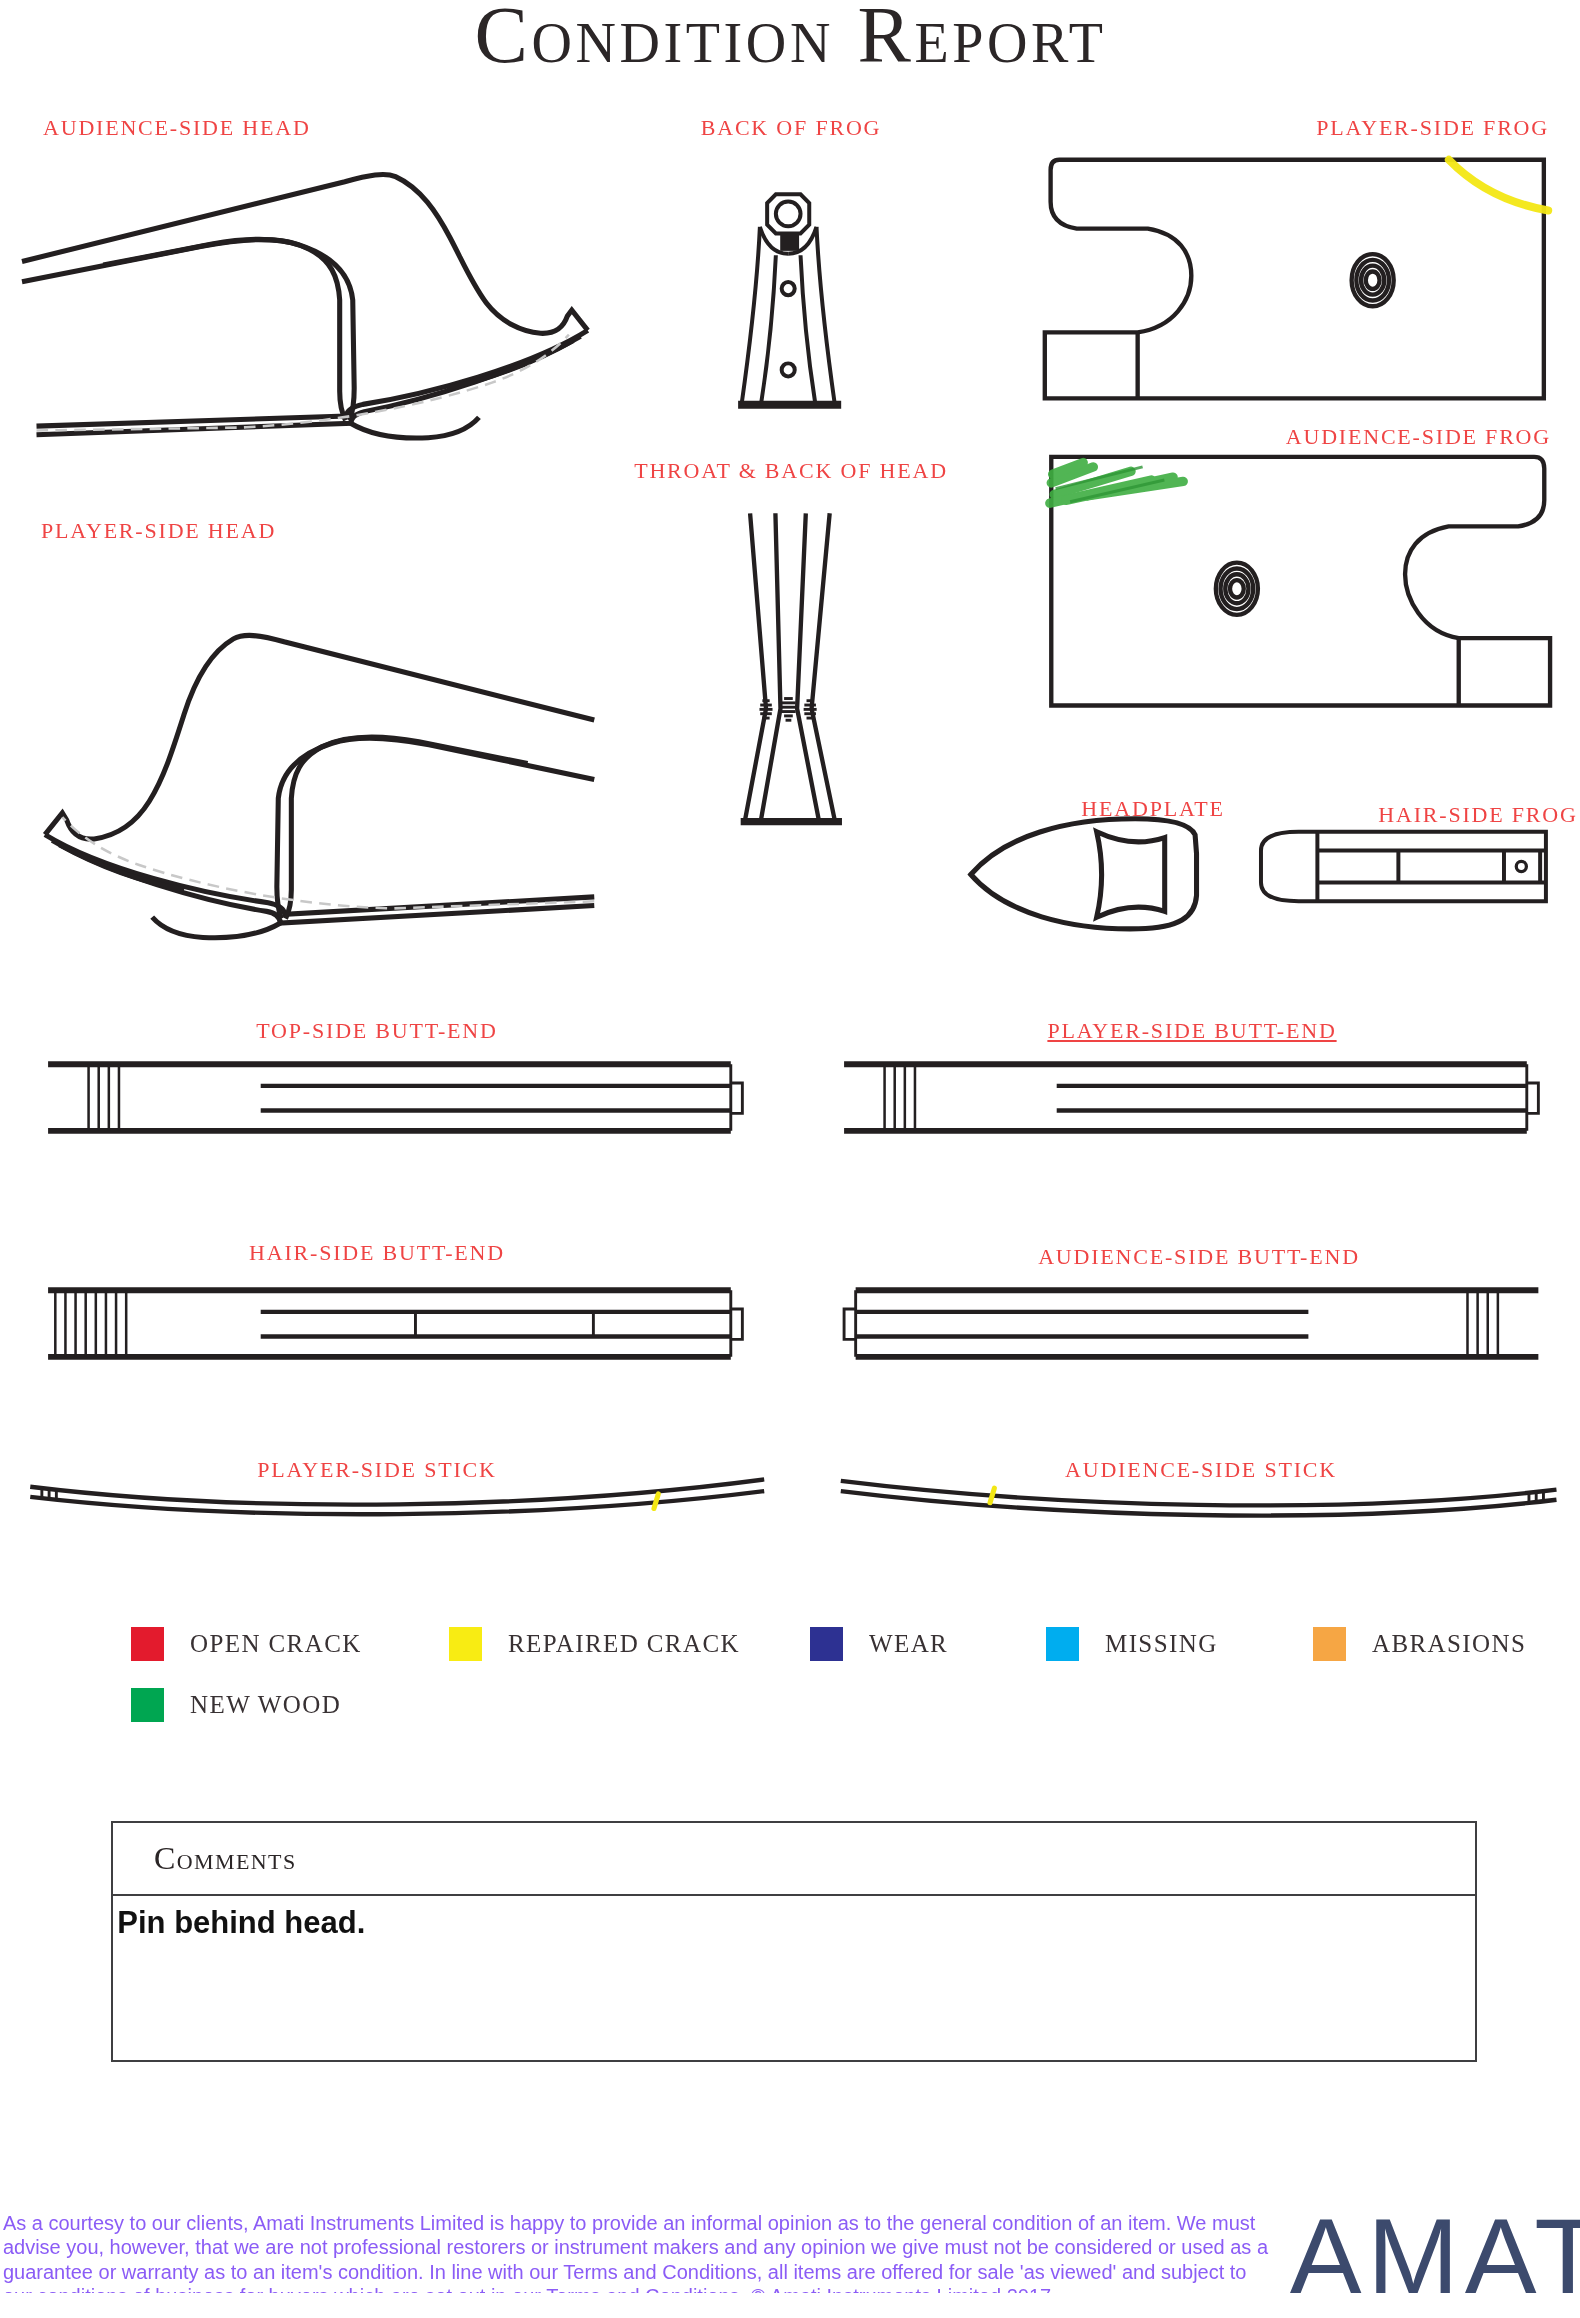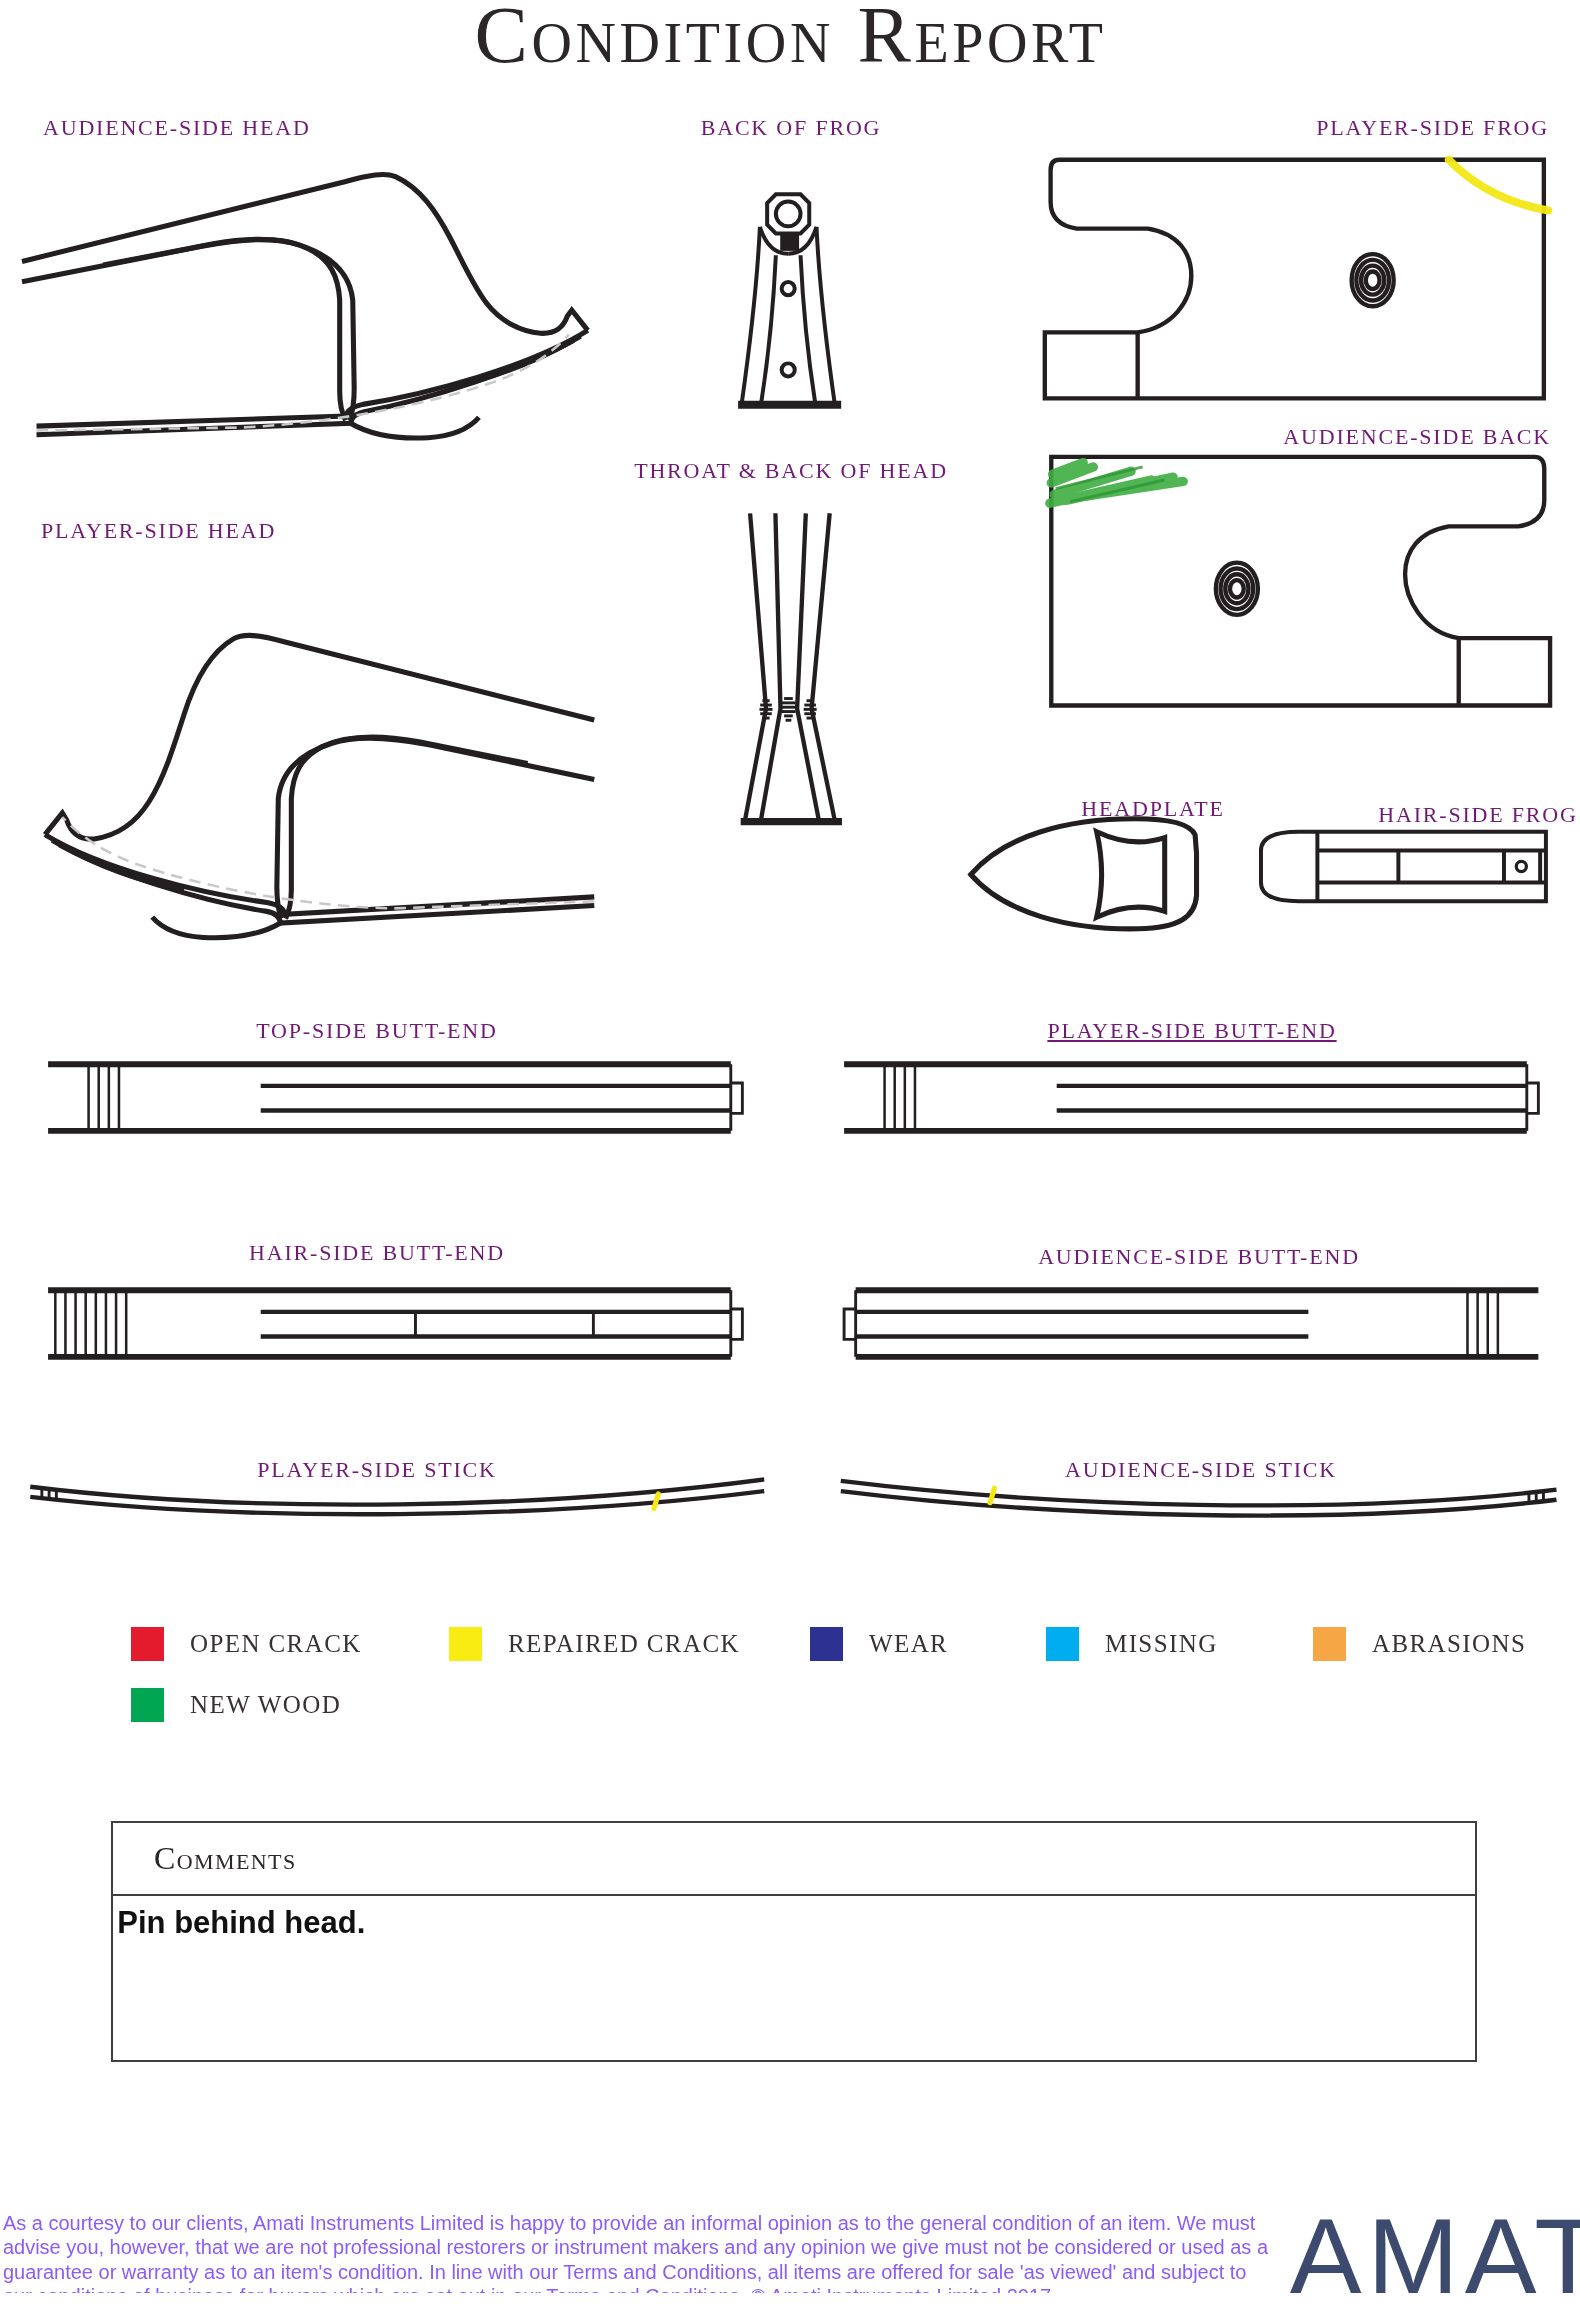--- a/index.html
+++ b/index.html
@@ -1,20 +1,20 @@
 <!DOCTYPE html>
 <html style="font-size:11.6px"><head>
 <meta charset="utf-8">
 <style>
   html,body{margin:0;padding:0;background:#ffffff;}
   .page{position:relative;width:1581px;height:2293px;background:#ffffff;overflow:hidden;
         font-family:"Liberation Serif",serif;color:#2b2627;}
   .title{position:absolute;top:-10px;left:0;width:100%;text-align:center;
          font-variant:small-caps;font-size:80px;letter-spacing:3.6px;color:#2b2627;font-weight:400;}
-  .dlabel{position:absolute;font-size:22px;letter-spacing:1.8px;color:#701a75;white-space:nowrap;}
+  .dlabel{position:absolute;font-size:22px;letter-spacing:1.8px;color:#ef4444;white-space:nowrap;}
   .dlabel.center{transform:translateX(-50%);}
   .dlabel.right{transform:translateX(-100%);}
   .drawing{position:absolute;}
   svg{display:block;overflow:visible;}
   .legend-item{position:absolute;display:flex;align-items:center;gap:26px;height:35px;margin-left:16px;}
   .swatch{width:33px;height:34px;flex:0 0 auto;}
   .legend-label{font-size:25px;letter-spacing:1.4px;color:#383133;white-space:nowrap;}
   .comments{position:absolute;left:111px;top:1821px;width:1366px;height:241px;
             border:2.2px solid #3f3f41;box-sizing:border-box;background:#fff;}
   .comments-header{height:73px;border-bottom:2.2px solid #3f3f41;display:flex;align-items:center;
@@ -30,21 +30,21 @@
 </head>
 <body>
 
 <div class="page">
 
   <div class="title">Condition Report</div>
 
   <div class="dlabel" style="left:43px;top:115px;">AUDIENCE-SIDE HEAD</div>
   <div class="dlabel center" style="left:791px;top:115px;">BACK OF FROG</div>
   <div class="dlabel right" style="left:1549px;top:115px;">PLAYER-SIDE FROG</div>
-  <div class="dlabel right" style="left:1551px;top:424px;">AUDIENCE-SIDE BACK</div>
+  <div class="dlabel right" style="left:1551px;top:424px;">AUDIENCE-SIDE FROG</div>
   <div class="dlabel center" style="left:791px;top:458px;">THROAT &amp; BACK OF HEAD</div>
   <div class="dlabel" style="left:41px;top:518px;">PLAYER-SIDE HEAD</div>
   <div class="dlabel center" style="left:1153px;top:796px;">HEADPLATE</div>
   <div class="dlabel center" style="left:1478px;top:802px;">HAIR-SIDE FROG</div>
   <div class="dlabel center" style="left:377px;top:1018px;">TOP-SIDE BUTT-END</div>
   <div class="dlabel center" style="left:1192px;top:1018px;text-decoration:underline;">PLAYER-SIDE BUTT-END</div>
   <div class="dlabel center" style="left:377px;top:1240px;">HAIR-SIDE BUTT-END</div>
   <div class="dlabel center" style="left:1199px;top:1244px;">AUDIENCE-SIDE BUTT-END</div>
   <div class="dlabel center" style="left:377px;top:1457px;">PLAYER-SIDE STICK</div>
   <div class="dlabel center" style="left:1201px;top:1457px;">AUDIENCE-SIDE STICK</div>

